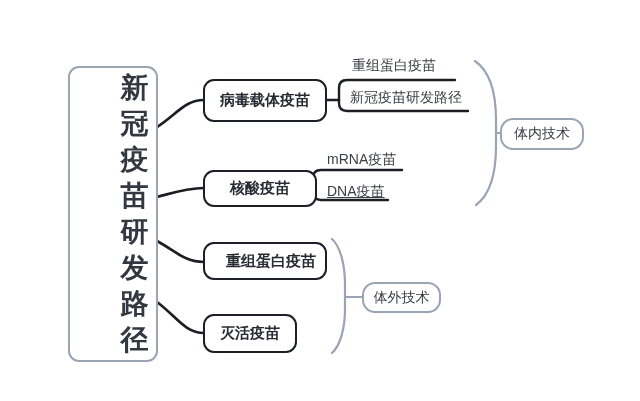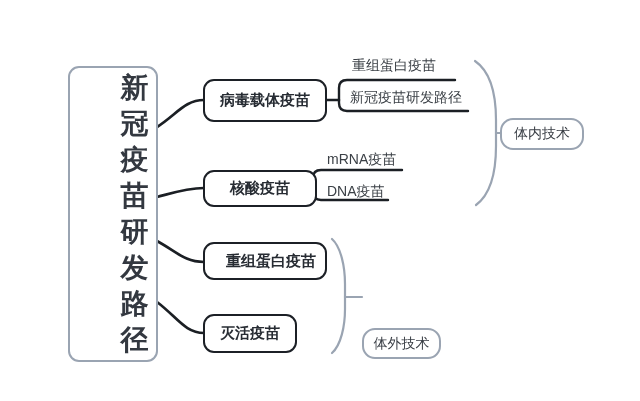--- a/index.html
+++ b/index.html
@@ -57,30 +57,30 @@
     position: absolute;
     z-index: 2;
     font-size: 14px;
     line-height: 16px;
     color: #3b4046;
     white-space: nowrap;
   }
   .sub-1 { left: 352px; top: 57px; }
   .sub-2 { left: 350px; top: 89px; }
   .sub-3 { left: 327px; top: 151px; }
-  .sub-4 { left: 327px; top: 183px; }
+  .sub-4 { left: 327px; top: 183px; text-decoration: underline; }
   .tech-node {
     border: 2px solid #9aa4b2;
     border-radius: 13px;
     font-size: 14px;
     color: #383d44;
     white-space: nowrap;
   }
   .tech-1 { left: 500px; top: 118px; width: 84px; height: 32px; }
-  .tech-2 { left: 362px; top: 282px; width: 79px; height: 31px; margin-top: 46px; }
+  .tech-2 { left: 362px; top: 282px; width: 79px; height: 31px; }
 </style>
 </head>
 <body>
 
 <div class="canvas">
 
   <svg class="wires" viewBox="0 0 640 401" xmlns="http://www.w3.org/2000/svg" fill="none" stroke-linecap="round">
 
     <path d="M157,127 C177,114 185,100 204,100" stroke="#1b1f24" stroke-width="2.7"></path>
     <path d="M157,197 C172,193 187,188 204,188" stroke="#1b1f24" stroke-width="2.7"></path>

